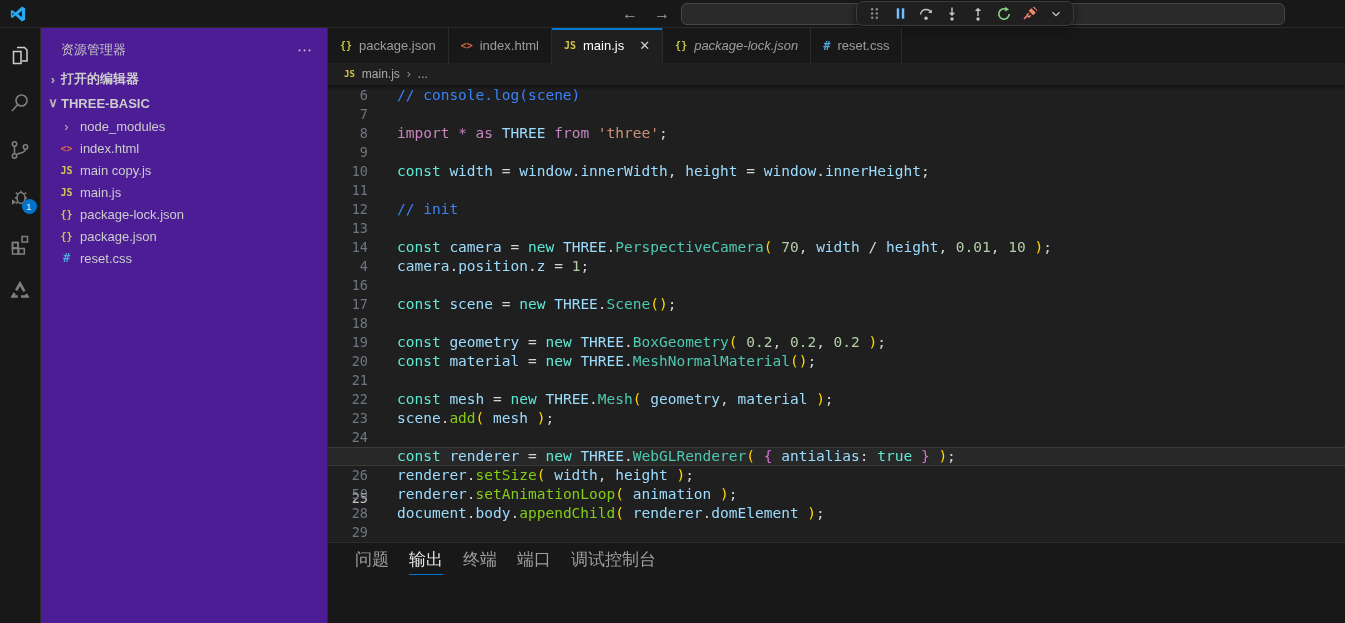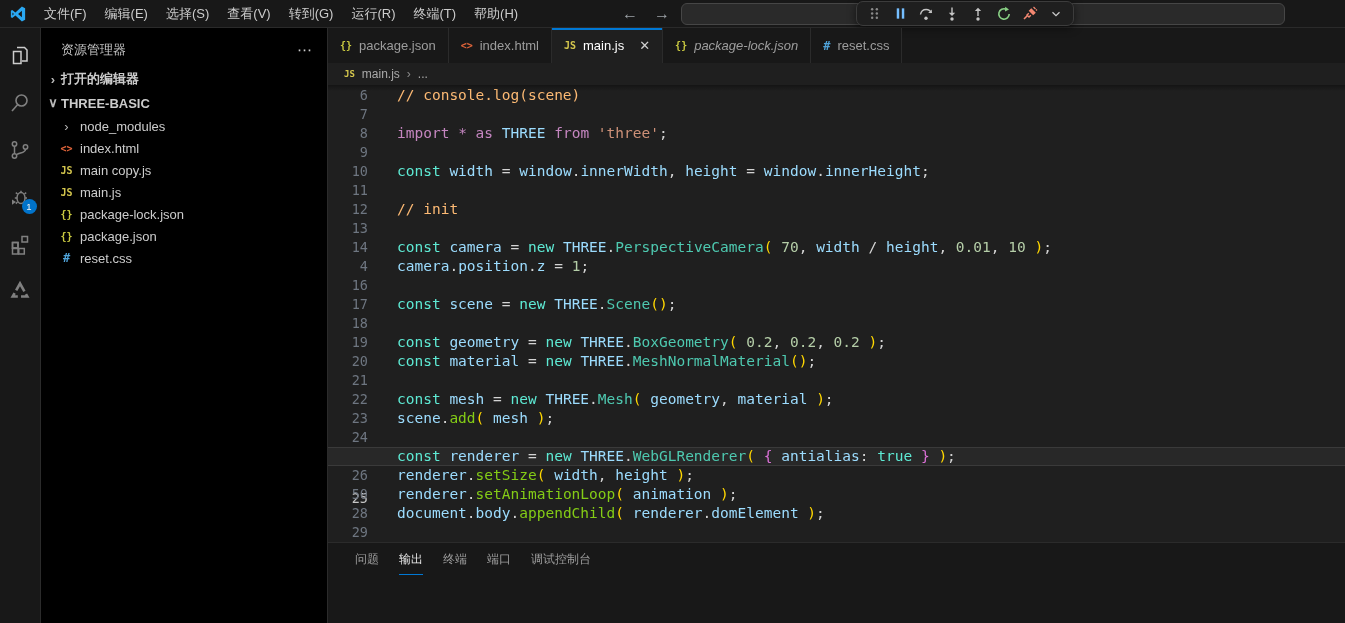--- a/index.html
+++ b/index.html
@@ -21,21 +21,21 @@
 
   
   .main { flex:1; display:flex; min-height:0; }
 
   .activitybar { width:41px; background:#181818; border-right:1px solid #2b2b2b; display:flex; flex-direction:column; align-items:center; padding-top:4px; flex:0 0 41px; }
   .ab-item { width:41px; height:47px; display:grid; place-items:center; position:relative; opacity:.95; }
   .ab-item svg { stroke:#868686; }
   .ab-item.active svg { stroke:#d7d7d7; }
   .ab-badge { position:absolute; right:4px; bottom:6px; min-width:15px; height:15px; border-radius:50%; background:#0078d4; color:#fff; font-size:9.5px; display:grid; place-items:center; font-family:"Liberation Sans",sans-serif; }
 
-  .sidebar { width:287px; background:#000000; border-right:1px solid #2b2b2b; flex:0 0 287px; padding-top:9px; overflow:hidden; }
+  .sidebar { width:287px; background:#4c1d95; border-right:1px solid #2b2b2b; flex:0 0 287px; padding-top:9px; overflow:hidden; }
   .sb-title { height:26px; display:flex; align-items:center; padding:0 14px 0 20px; color:#c5c5c5; }
   .sb-title .spacer { flex:1; }
   .sb-more { color:#cccccc; font-size:15px; letter-spacing:1px; cursor:pointer; }
   .section-row { height:22px; display:flex; align-items:center; padding-left:4px; font-weight:bold; color:#cccccc; cursor:pointer; margin-top:5px; }
   .section-row.root { margin-top:2px; font-size:13px; }
   .chev { width:16px; text-align:center; color:#b8b8b8; font-size:13px; display:inline-block; }
   .chev.exp { transform:translateY(-1px); }
   .tree { margin-top:1px; }
   .tree-item { height:22px; display:flex; align-items:center; padding-left:17px; color:#cccccc; cursor:pointer; }
   .ti-slot { width:17px; flex:0 0 17px; text-align:center; }
@@ -61,49 +61,39 @@
   .bc-sep { color:#8a8a8a; }
 
   .code { flex:1; overflow:hidden; position:relative; font-family:"DejaVu Sans Mono","Liberation Mono",monospace; font-size:14.5px; line-height:19px; padding-top:1px; }
   .code::before { content:""; position:absolute; top:0; left:0; right:0; height:6px; background:linear-gradient(rgba(0,0,0,.35),transparent); pointer-events:none; }
   .code-line { height:19px; display:flex; white-space:pre; }
   .ln { width:40px; flex:0 0 40px; text-align:right; color:#6e7681; font-size:13.5px; cursor:pointer; }
   .lc { padding-left:29px; }
   .code-line.current { background:rgba(255,255,255,.045); box-shadow:inset 0 1px 0 #3a3a3a, inset 0 -1px 0 #3a3a3a; }
   .code-line.current .ln { color:#c6c6c6;margin-top:42px; }
   .c-kw{color:#5eead4}.c-ctl{color:#C586C0}.c-var{color:#9CDCFE}.c-cls{color:#4EC9B0}
-  .c-fn{color:#84cc16}.c-str{color:#CE9178}.c-num{color:#B5CEA8}.c-cmt{color:#fdba74}
+  .c-fn{color:#84cc16}.c-str{color:#CE9178}.c-num{color:#B5CEA8}.c-cmt{color:#3b82f6}
   .c-pln{color:#D4D4D4}.c-b1{color:#FFD700}.c-b2{color:#DA70D6}
 
   
   .panel { height:81px; flex:0 0 81px; background:#181818; border-top:1px solid #2b2b2b; }
   .panel-tabs { display:flex; padding-left:17px; height:33px; align-items:stretch; }
-  .panel-tab { padding:0 10px; display:flex; align-items:center; color:#9d9d9d; font-size:12px; cursor:pointer; position:relative; }
+  .panel-tab { padding:0 10px; display:flex; align-items:center; color:#9d9d9d; font-size:17px; cursor:pointer; position:relative; }
   .panel-tab.active { color:#e7e7e7; }
   .panel-tab.active::after { content:""; position:absolute; left:10px; right:10px; bottom:1px; height:1.5px; background:#0078d4; }
 </style>
 </head>
 <body>
 
 <div class="app">
 
   <div class="titlebar">
     <svg class="vslogo" viewBox="0 0 24 24">
       <path fill="#2aa8f2" d="M17.2 2.1 8.6 10 4.3 6.7 2.5 7.6v8.8l1.8.9L8.6 14l8.6 7.9 4.3-2.1V4.2zM4.6 13.9v-3.8l2 1.9zm12.6 2.3-5.1-4.2 5.1-4.2z"></path>
     </svg>
-    <div class="menubar">
-        <span class="menu-item">文件(F)</span>
-        <span class="menu-item">编辑(E)</span>
-        <span class="menu-item">选择(S)</span>
-        <span class="menu-item">查看(V)</span>
-        <span class="menu-item">转到(G)</span>
-        <span class="menu-item">运行(R)</span>
-        <span class="menu-item">终端(T)</span>
-        <span class="menu-item">帮助(H)</span>
-      </div>
     <div class="nav-arrows">
       <span>←</span>
       <span>→</span>
     </div>
     <div class="command-center"></div>
     <div class="debug-toolbar">
         <div class="dbg-btn dbg-grip">
           <svg width="15" height="15" viewBox="0 0 16 16">
             <g fill="#8a8a8a">
               <circle cx="5.5" cy="3.5" r="1.3"></circle>

